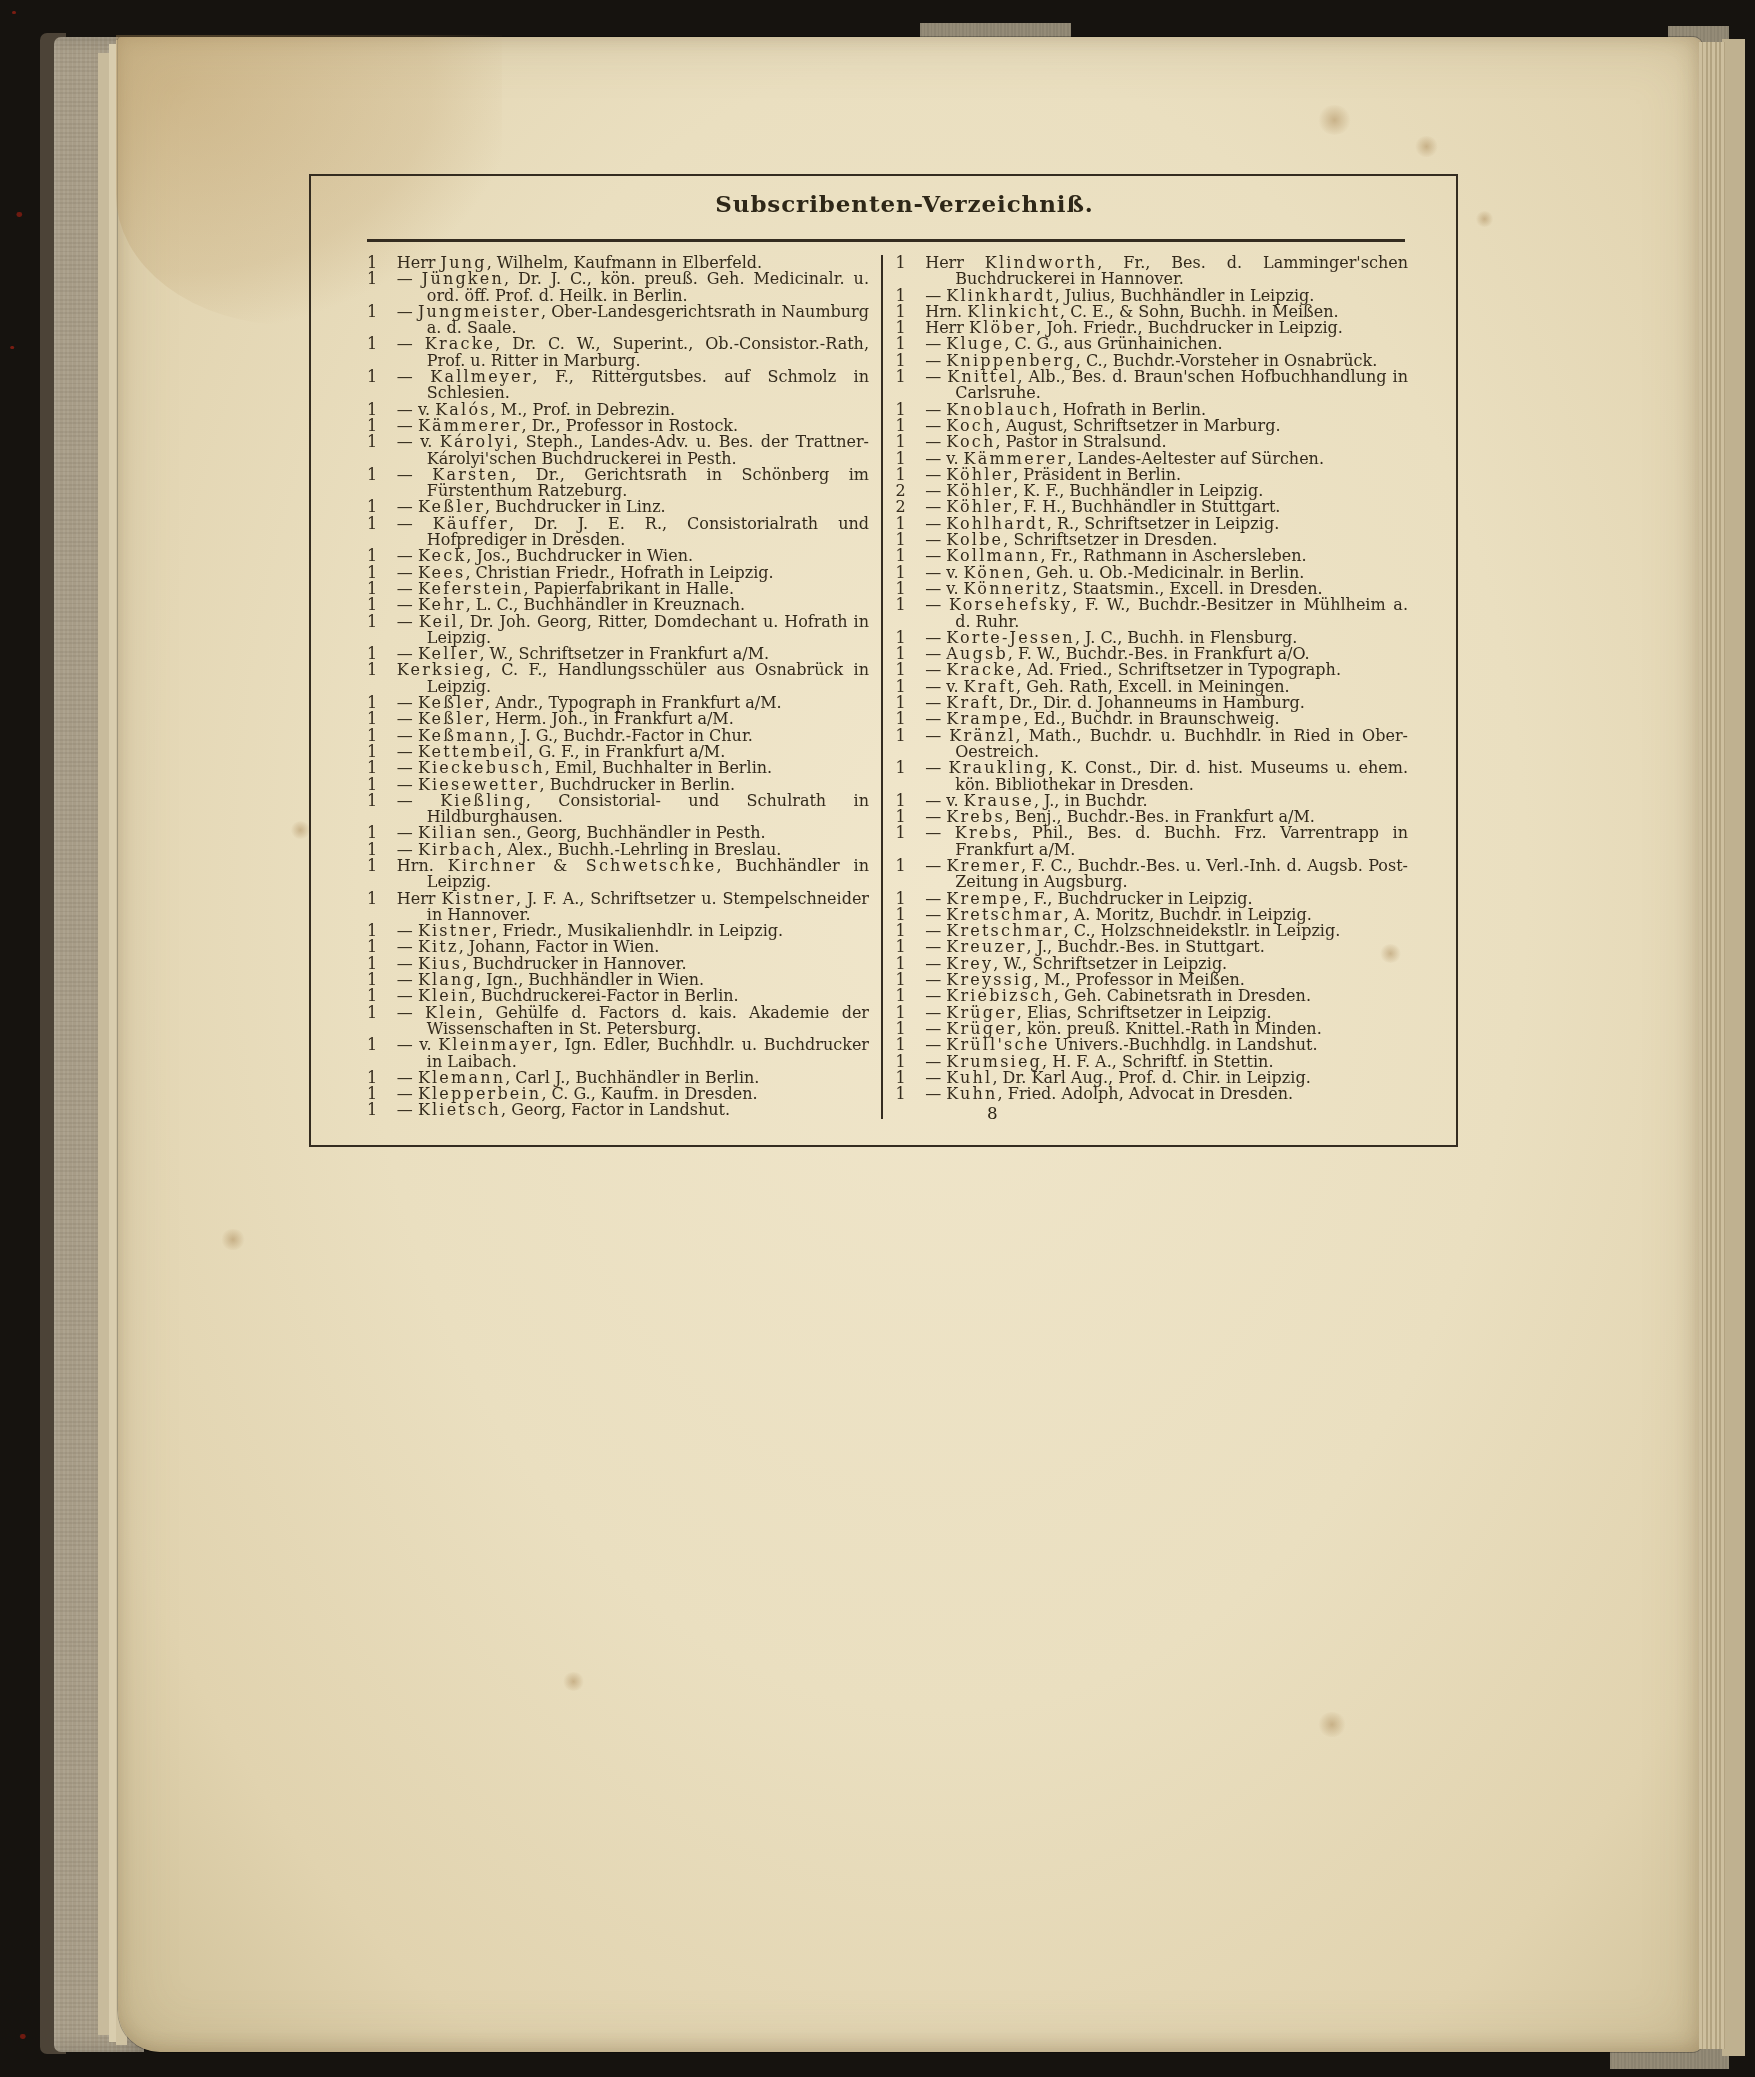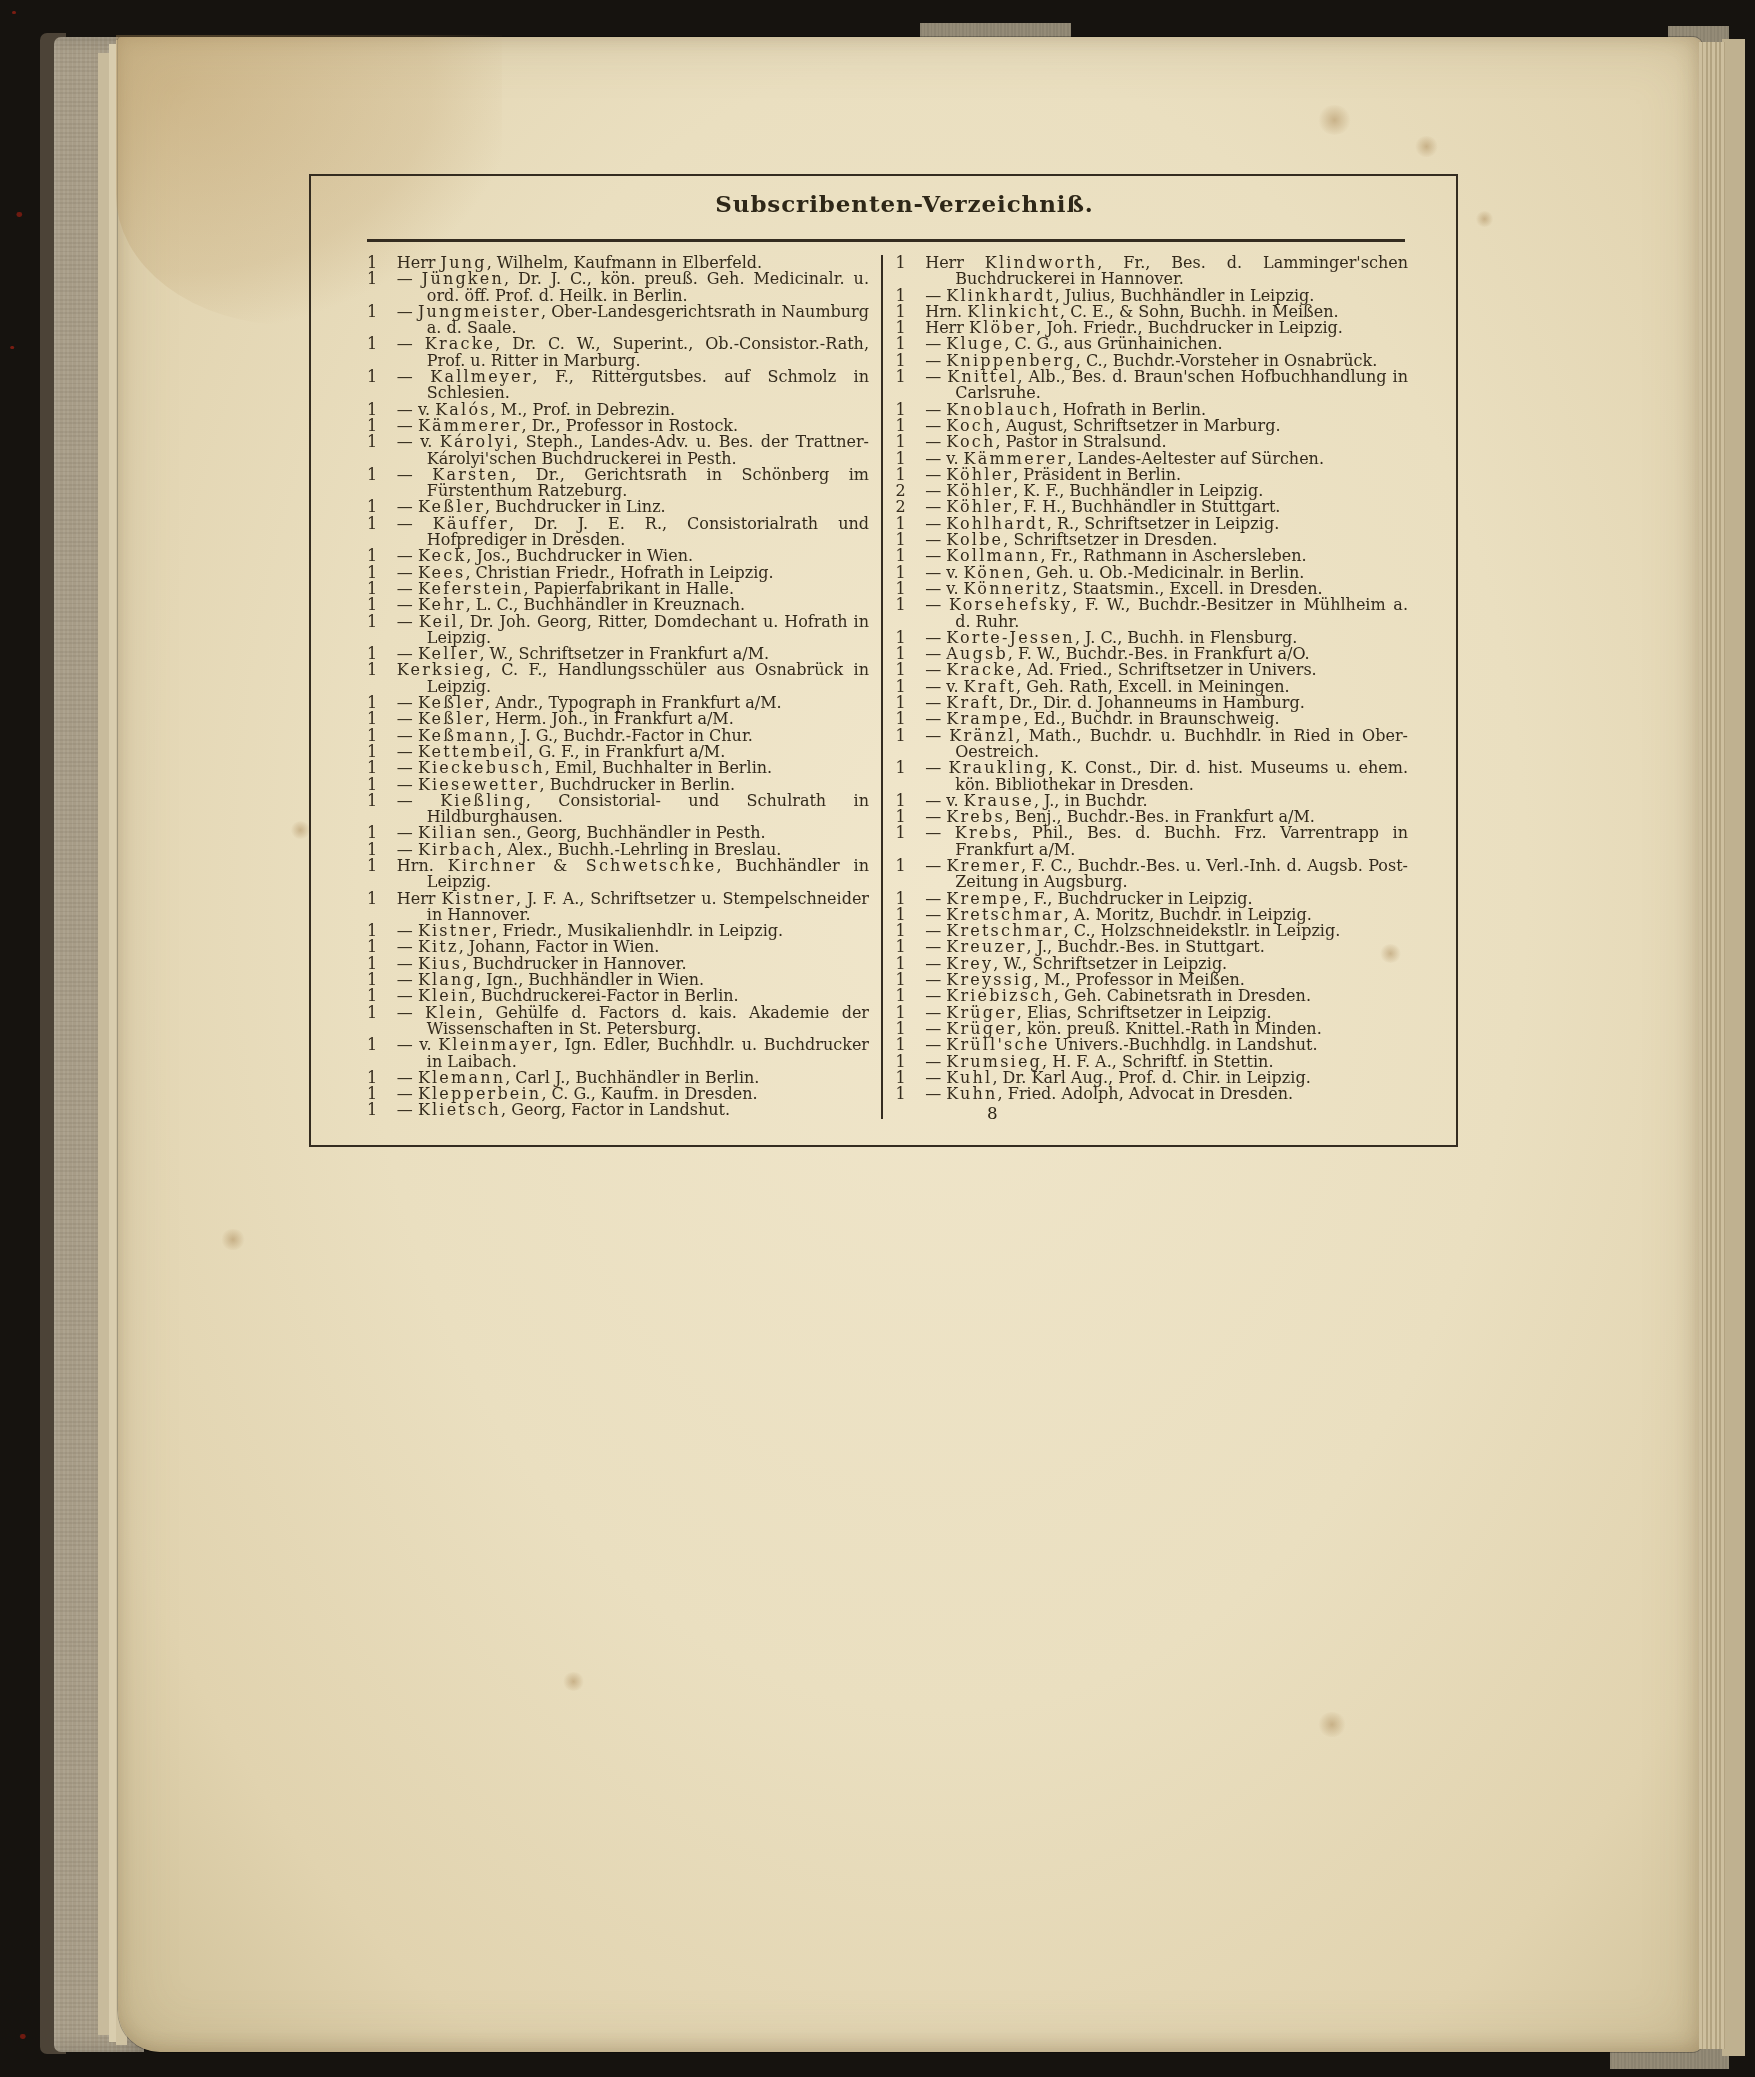--- a/index.html
+++ b/index.html
@@ -362,21 +362,21 @@
             <div class="entry">
               <span class="num">1</span>
               <span class="txt"><span>— </span><span class="nm">Korte-Jessen</span><span>, J. C., Buchh. in Flensburg.</span></span>
             </div>
             <div class="entry">
               <span class="num">1</span>
               <span class="txt"><span>— </span><span class="nm">Augsb</span><span>, F. W., Buchdr.-Bes. in Frankfurt a/O.</span></span>
             </div>
             <div class="entry">
               <span class="num">1</span>
-              <span class="txt"><span>— </span><span class="nm">Kracke</span><span>, Ad. Fried., Schriftsetzer in Univers.</span></span>
+              <span class="txt"><span>— </span><span class="nm">Kracke</span><span>, Ad. Fried., Schriftsetzer in Typograph.</span></span>
             </div>
             <div class="entry">
               <span class="num">1</span>
               <span class="txt"><span>— v. </span><span class="nm">Kraft</span><span>, Geh. Rath, Excell. in Meiningen.</span></span>
             </div>
             <div class="entry">
               <span class="num">1</span>
               <span class="txt"><span>— </span><span class="nm">Kraft</span><span>, Dr., Dir. d. Johanneums in Hamburg.</span></span>
             </div>
             <div class="entry">

